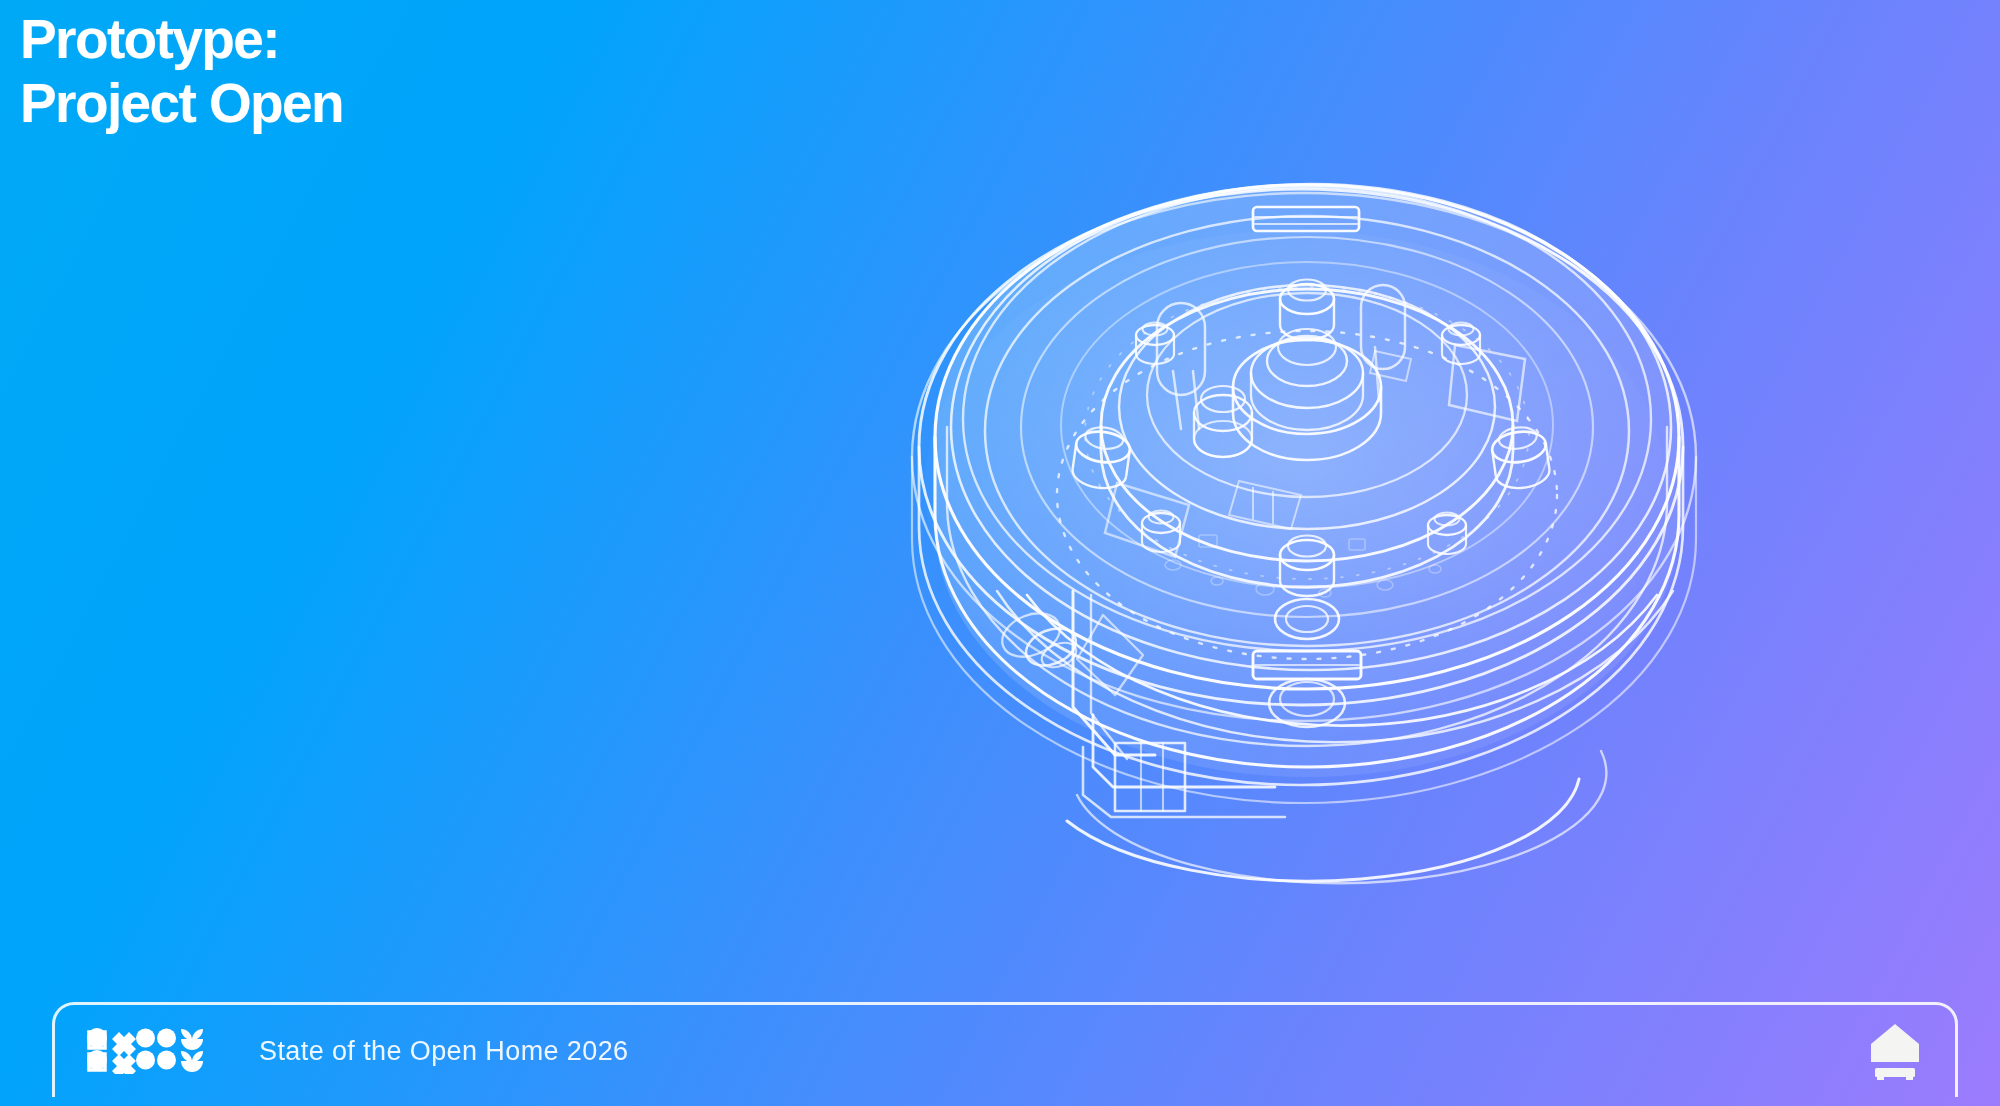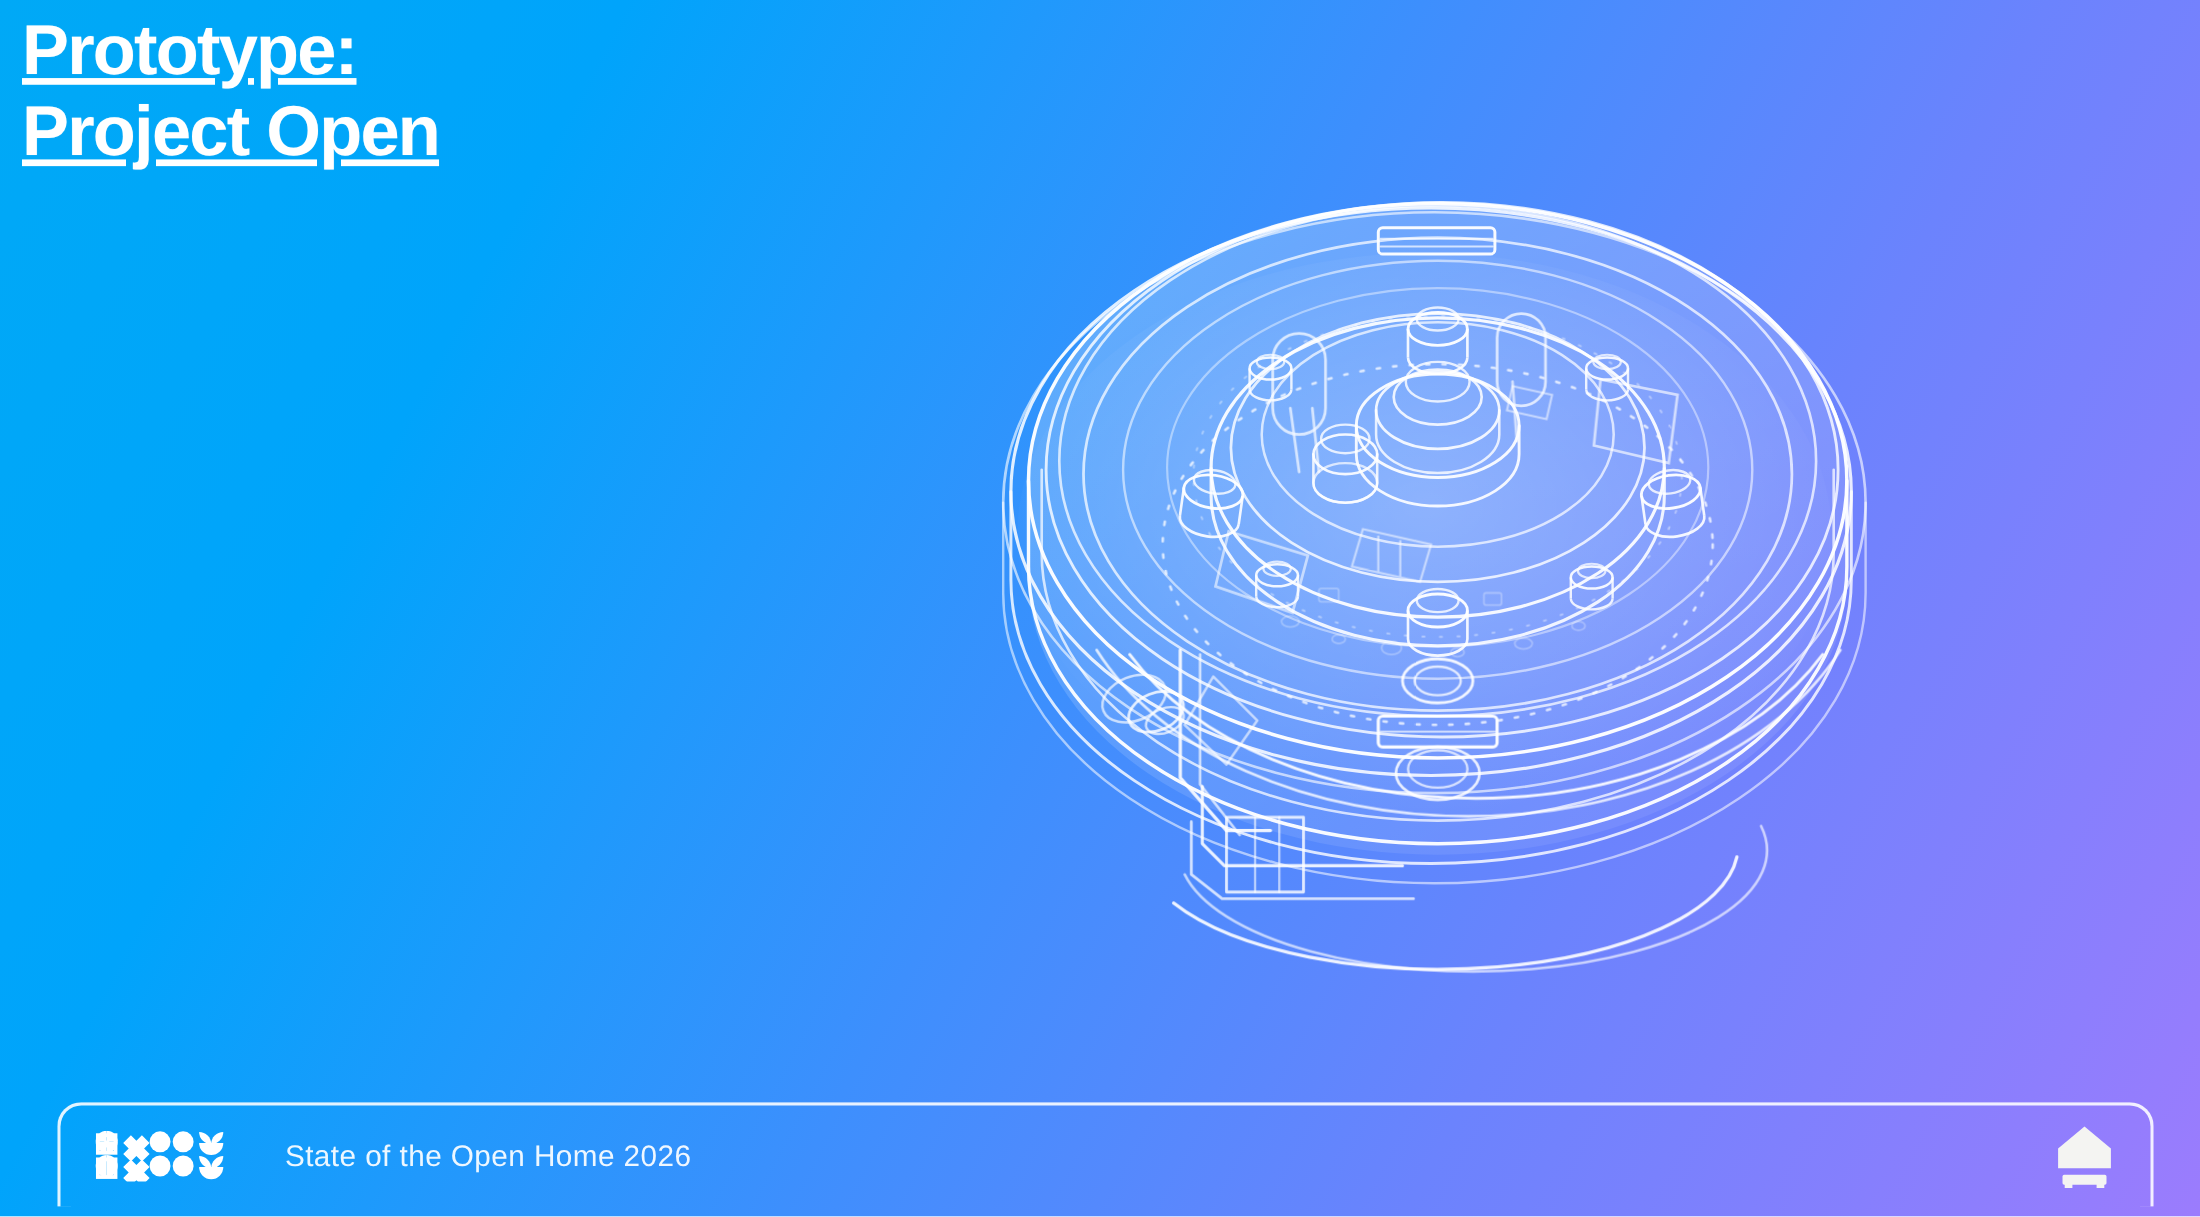--- a/index.html
+++ b/index.html
@@ -22,27 +22,26 @@
 
   
   #title-block{
     position:absolute; left:20px; top:8px;
     z-index:6;
   }
   .title-line{
     display:block;
     color:#ffffff;
     font-weight:800;
-    font-size:64px;
+    font-size:55px;
     line-height:1.16;
     letter-spacing:-1.6px;
     font-family:"Liberation Sans", sans-serif;
     white-space:nowrap;
     text-shadow:0 0 1px rgba(255,255,255,.35);
-    text-decoration:underline;
   }
 
   
   #hero-wrap{
     position:absolute;
     left:855px; top:95px;
     width:880px; height:810px;
     z-index:3;
   }
   #hero-wrap svg{ width:100%; height:100%; display:block; }

